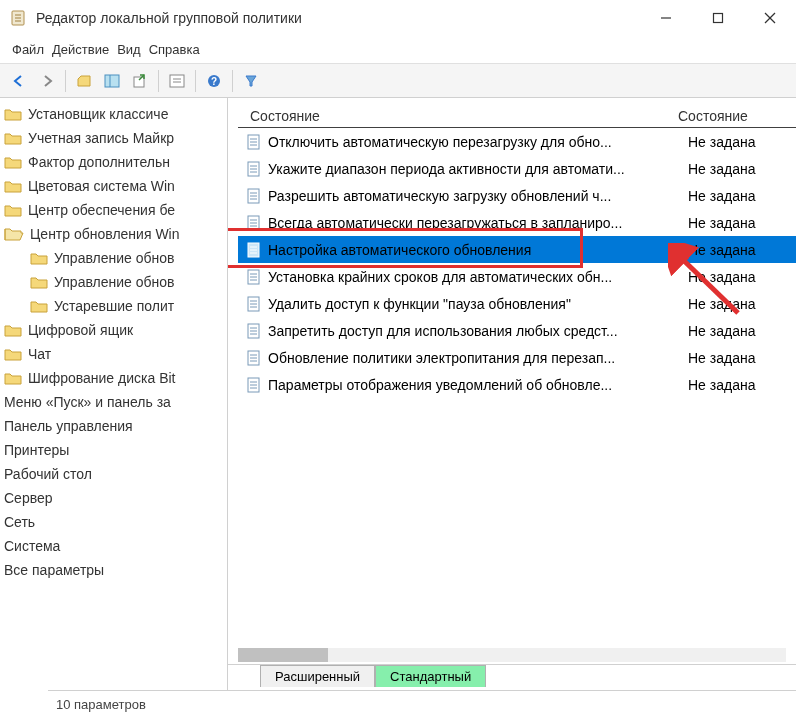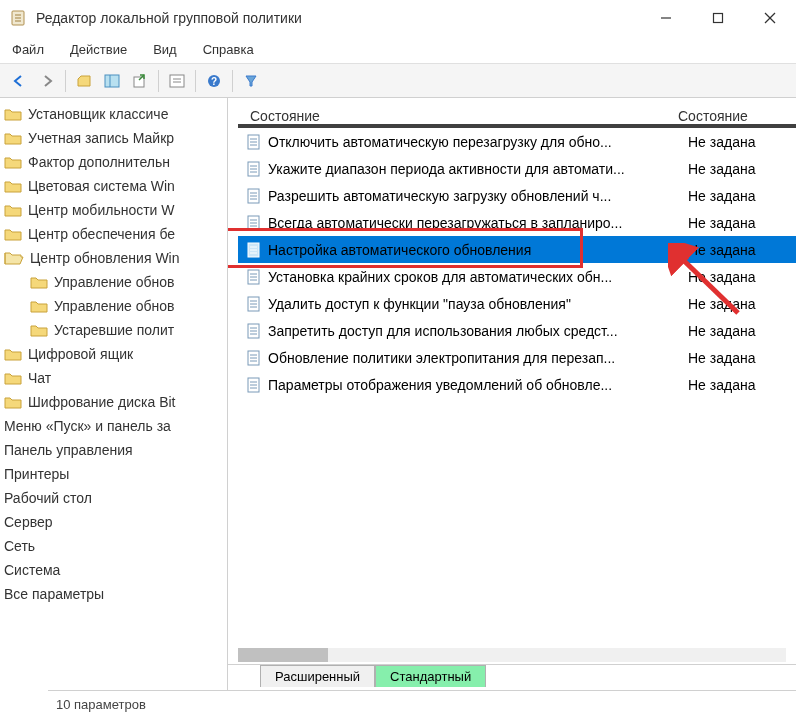--- a/index.html
+++ b/index.html
@@ -4,39 +4,39 @@
   <style>
     * { box-sizing: border-box; margin: 0; padding: 0; }
     body { font-family: "Segoe UI", Tahoma, sans-serif; font-size: 13px; background: #fff; width: 796px; height: 718px; overflow: hidden; position: relative; }
     
     .titlebar { height: 36px; display: flex; align-items: center; padding: 0 0 0 10px; background: #fff; }
     .titlebar-icon { width: 18px; height: 18px; margin-right: 8px; display: flex; align-items: center; justify-content: center; }
     .titlebar-title { font-size: 14px; color: #333; flex: 1; }
     .win-controls { display: flex; height: 100%; }
     .win-btn { width: 52px; height: 100%; display: flex; align-items: center; justify-content: center; cursor: default; }
     
-    .menubar { height: 28px; display: flex; align-items: center; padding: 0 8px; gap: 18px; border-bottom: 1px solid #e0e0e0; }
+    .menubar { height: 28px; display: flex; align-items: center; padding: 0 8px; border-bottom: 1px solid #e0e0e0; }
     .menubar-item { font-size: 13px; color: #333; padding: 2px 4px; cursor: default; }
     
     .toolbar { height: 34px; display: flex; align-items: center; padding: 0 6px; gap: 2px; border-bottom: 1px solid #d0d0d0; background: #f5f5f5; }
     .tool-btn { width: 26px; height: 26px; display: flex; align-items: center; justify-content: center; border: 1px solid transparent; cursor: default; }
     .tool-sep { width: 1px; height: 22px; background: #d0d0d0; margin: 0 3px; }
     
     .content { display: flex; height: 592px; }
     
     .tree-panel { width: 228px; border-right: 1px solid #d0d0d0; overflow: hidden; padding-top: 4px; position: relative; }
     .tree-item { display: flex; align-items: center; height: 24px; padding-left: 4px; font-size: 14px; color: #333; white-space: nowrap; overflow: hidden; cursor: default; }
     .tree-item.indent { padding-left: 30px; }
     .tree-item.noicon { padding-left: 4px; }
     .folder-icon { width: 18px; height: 14px; margin-right: 6px; flex-shrink: 0; }
     .folder-open { width: 20px; height: 16px; margin-right: 6px; flex-shrink: 0; }
     
     .right-panel { flex: 1; display: flex; flex-direction: column; position: relative; }
     .list-area { flex: 1; position: relative; padding: 6px 0 0 10px; overflow: hidden; }
-    .col-headers { display: flex; height: 24px; align-items: flex-end; border-bottom: 4px solid #404040; padding-left: 12px; }
+    .col-headers { display: flex; height: 24px; align-items: center; border-bottom: 1px solid #404040; padding-left: 12px; }
     .col-h { font-size: 14px; color: #333; }
     .col-h.c1 { width: 428px; }
     .col-h.c2 { }
     .list-row { display: flex; align-items: center; height: 27px; cursor: default; padding-left: 8px; }
     .list-row.selected { background: #0078d7; color: #000000; }
     .list-row .doc-icon { width: 16px; height: 16px; margin-right: 6px; flex-shrink: 0; }
     .list-row .rtext { font-size: 14px; width: 420px; white-space: nowrap; overflow: hidden; text-overflow: ellipsis; }
     .list-row .rstate { font-size: 14px; }
     
     .scrollbar-h { position: absolute; bottom: 28px; left: 10px; right: 10px; height: 14px; background: #f0f0f0; }
@@ -172,26 +172,20 @@
       <div class="tree-item">
         <svg class="folder-icon" viewBox="0 0 18 14">
           <path d="M1 3 L6 3 L8 5 L17 5 L17 13 L1 13 Z" fill="#f5d87a" stroke="#c9a23a"></path>
         </svg>
         <span>Цветовая система Win</span>
       </div>
       <div class="tree-item">
         <svg class="folder-icon" viewBox="0 0 18 14">
           <path d="M1 3 L6 3 L8 5 L17 5 L17 13 L1 13 Z" fill="#f5d87a" stroke="#c9a23a"></path>
         </svg>
-        <span>Центр мобильности W</span>
-      </div>
-      <div class="tree-item">
-        <svg class="folder-icon" viewBox="0 0 18 14">
-          <path d="M1 3 L6 3 L8 5 L17 5 L17 13 L1 13 Z" fill="#f5d87a" stroke="#c9a23a"></path>
-        </svg>
         <span>Центр обеспечения бе</span>
       </div>
       <div class="tree-item">
         <svg class="folder-open" viewBox="0 0 20 16">
           <path d="M1 3 L6 3 L8 5 L17 5 L17 7 L19 7 L16 14 L1 14 Z" fill="#f5e5a8" stroke="#c9a23a"></path>
           <path d="M1 3 L1 14" stroke="#c9a23a"></path>
         </svg>
         <span>Центр обновления Win</span>
       </div>
       <div class="tree-item indent">

